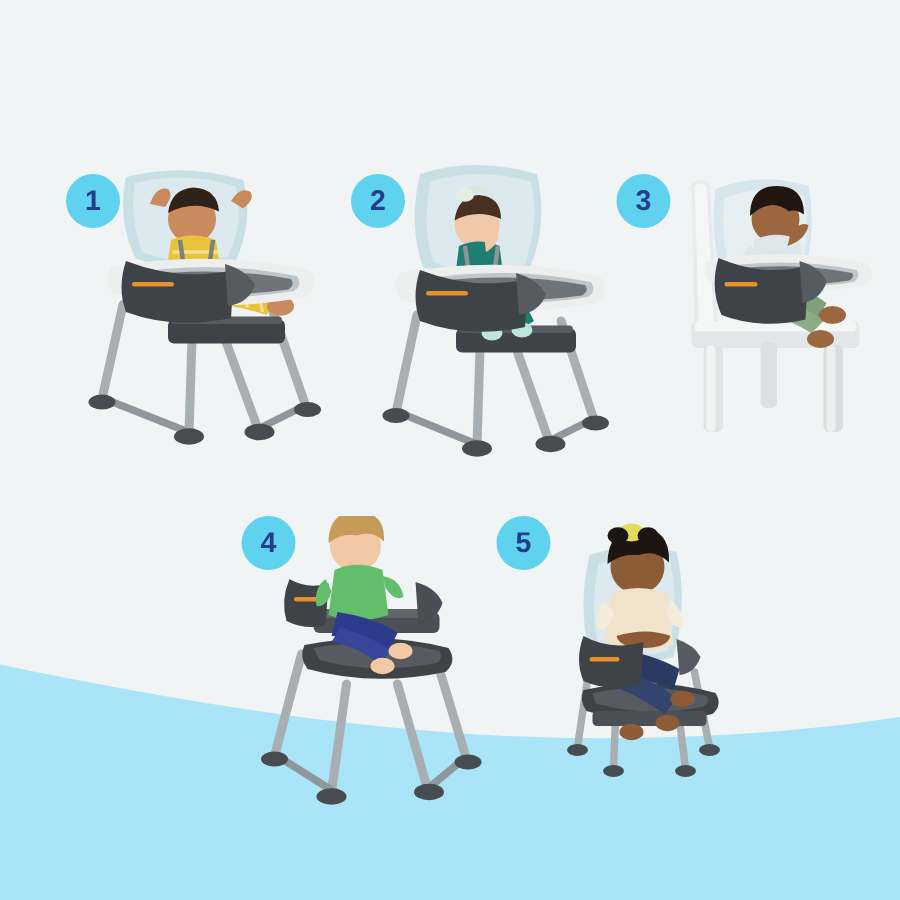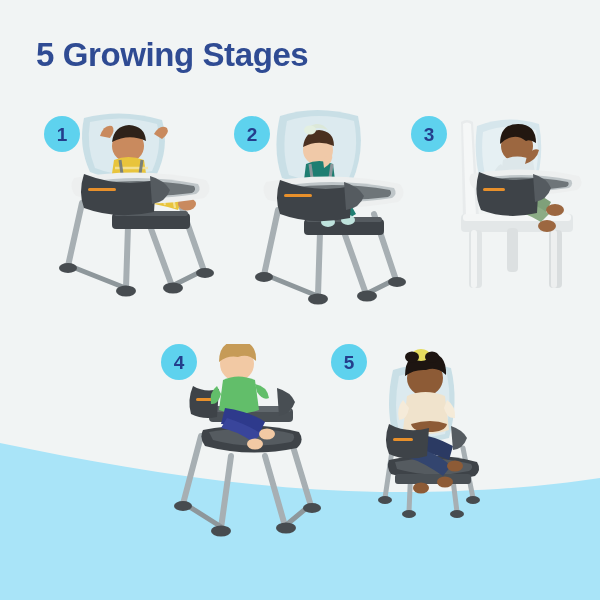--- a/index.html
+++ b/index.html
@@ -76,21 +76,20 @@
 </style>
 </head>
 <body>
 
 <div id="infographic" style="background: rgb(241, 244, 244);">
 
   <svg class="wave-layer" viewBox="0 0 600 600" width="600" height="600" aria-hidden="true">
     <path id="wave-path" d="M0,443 C120,468 250,490 380,492 C470,493 540,487 600,478 L600,600 L0,600 Z" fill="#A9E4F8"></path>
   </svg>
 
-  <div class="page-title" style="color: rgb(47, 75, 147);">5 Growing Stages</div>
 
   <div class="stage" style="left:44px; top:116px; width:180px; height:190px;">
     <div class="badge" style="background: rgb(94, 210, 238); color: rgb(36, 62, 140);">1</div>
     <div class="photo" style="left:10px; top:-8px;">
       <svg width="180" height="195" viewBox="0 0 180 195">
 
         <g stroke="#A7AFB3" stroke-width="6" stroke-linecap="round" fill="none">
           <line x1="28" y1="95" x2="14" y2="158"></line>
           <line x1="128" y1="100" x2="150" y2="163"></line>
           <line x1="74" y1="118" x2="72" y2="180"></line>

